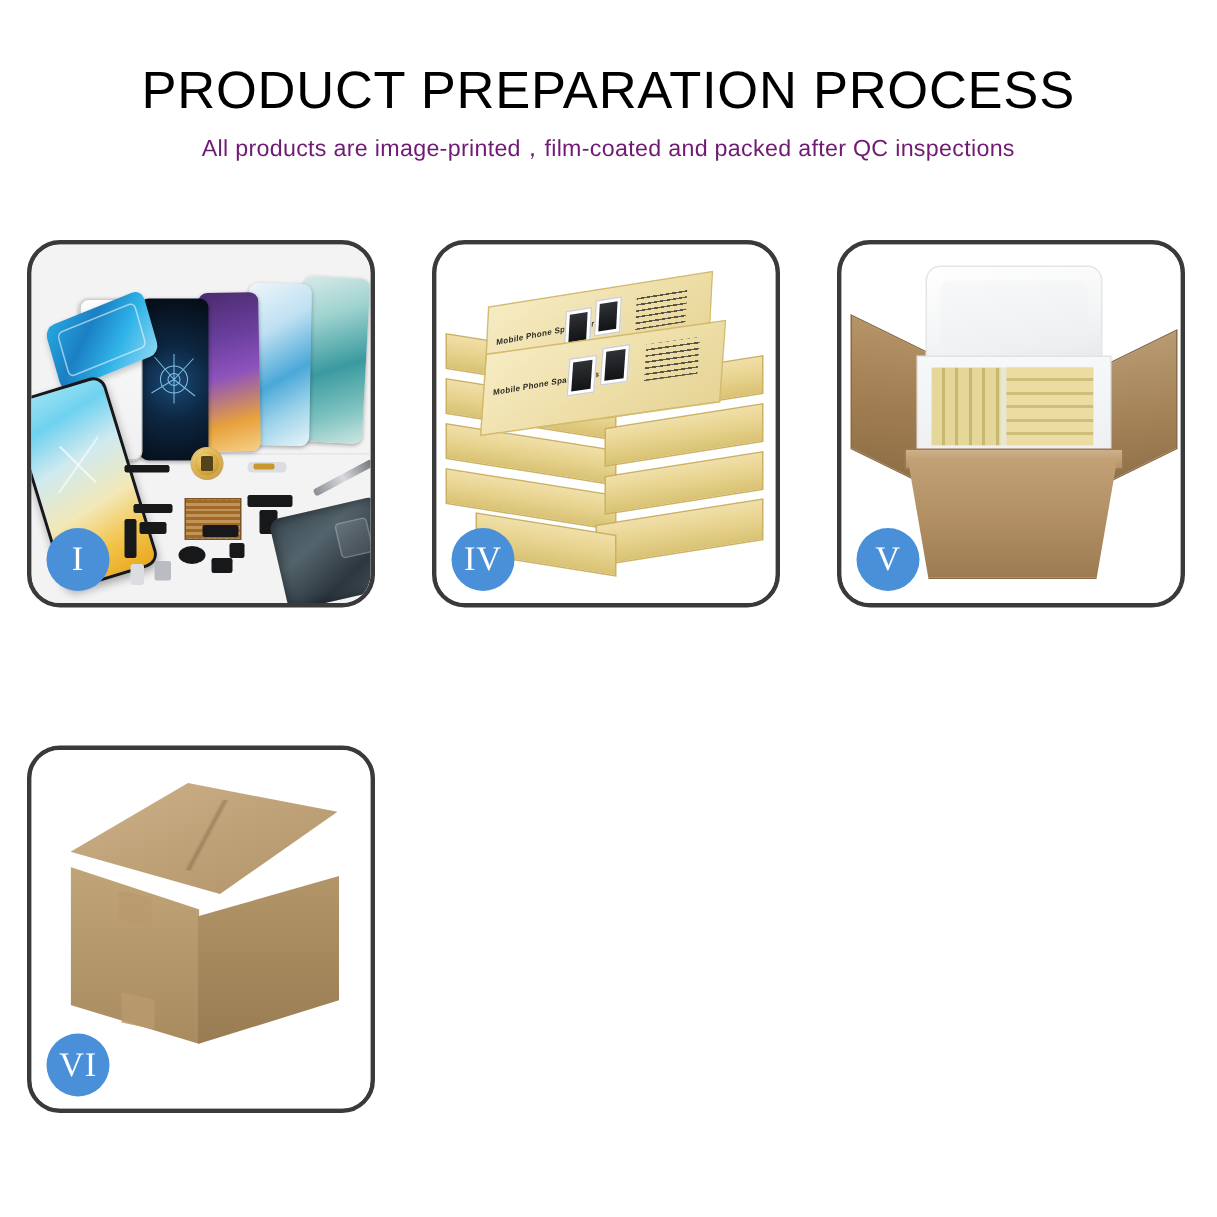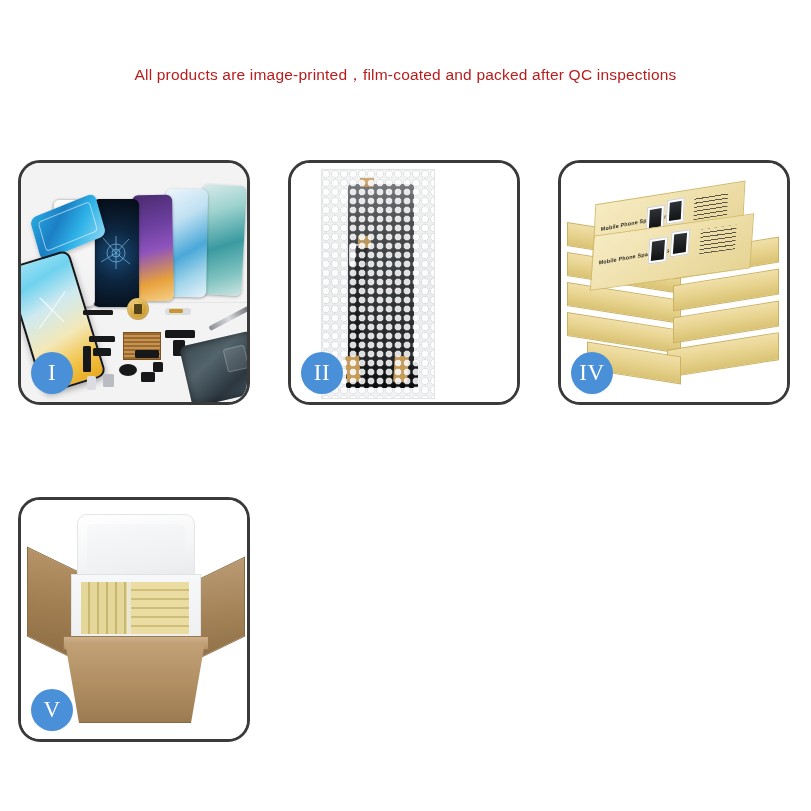--- a/index.html
+++ b/index.html
@@ -36,23 +36,23 @@
     font-weight: 400;
     letter-spacing: 0.5px;
     color: #000000;
     line-height: 42px;
     white-space: nowrap;
   }
   .subtitle {
     font-family: "Liberation Sans", sans-serif;
     font-size: 15.5px;
     font-weight: 400;
-    color: #b91c1c;
+    color: #701a75;
     line-height: 22px;
-    margin-top: 24px;
+    margin-top: 7px;
     letter-spacing: 0.2px;
     white-space: nowrap;
   }
 
   
   .grid {
     position: absolute;
     top: 160px;
     left: 18px;
     width: 775px;
@@ -415,20 +415,21 @@
     position:absolute; left:60px; top:164px; width:22px; height:20px;
     background:#b89a6d; opacity:.85; transform: skewY(12deg);
   }
 </style>
 </head>
 <body>
 
 <div id="page">
 
   <div class="header">
+    <div class="title">PRODUCT PREPARATION PROCESS</div>
     <div class="subtitle">All products are image-printed，film-coated and packed after QC inspections</div>
   </div>
 
   <div class="grid">
 
     <div class="panel">
       <div class="panel-media">
         <div class="p1-bg"></div>
         <div class="p1-shelf"></div>
 
@@ -468,37 +469,20 @@
           <div class="pt dark" style="left:58px; top:76px; width:14px; height:10px;"></div>
           <div class="pt dark" style="left:52px; top:54px; width:24px; height:8px;"></div>
           <div class="pt dark" style="left:70px; top:66px; width:10px; height:10px;"></div>
           <div class="p1-backcover"></div>
           <div class="p1-tweezer"></div>
         </div>
       </div>
       <div class="badge">I</div>
     </div>
 
-    <div class="panel">
-      <div class="panel-media">
-        <div class="p2-bg"></div>
-        <div class="p2-wrap">
-          <div class="p2-screen"></div>
-          <div class="p2-conn"></div>
-          <div class="p2-flex"></div>
-          <div class="p2-bar"></div>
-          <div class="p2-tape1"></div>
-          <div class="p2-tape2"></div>
-          <div class="p2-tape3"></div>
-          <div class="p2-tape4"></div>
-          <div class="p2-bubbles"></div>
-        </div>
-      </div>
-      <div class="badge">II</div>
-    </div>
 
 
     <div class="panel">
       <div class="panel-media">
         <div class="p4-bg"></div>
         <div class="p4-stack">
 
           <div class="p4-box" style="left:0px;  top:52px;  width:112px; height:22px; transform:skewY(9deg);"></div>
           <div class="p4-box" style="left:0px;  top:82px;  width:112px; height:22px; transform:skewY(9deg);"></div>
           <div class="p4-box" style="left:0px;  top:112px; width:112px; height:22px; transform:skewY(9deg);"></div>
@@ -539,15 +523,27 @@
         <div class="p5-inner">
           <div class="p5-yel-l"></div>
           <div class="p5-yel-r"></div>
         </div>
         <div class="p5-boxlip"></div>
         <div class="p5-boxbody"></div>
       </div>
       <div class="badge">V</div>
     </div>
 
+    <div class="panel">
+      <div class="panel-media">
+        <div class="p6-bg"></div>
+        <div class="p6-top"></div>
+        <div class="p6-seam"></div>
+        <div class="p6-left"></div>
+        <div class="p6-right"></div>
+        <div class="p6-tape1"></div>
+        <div class="p6-tape2"></div>
+      </div>
+      <div class="badge">VI</div>
+    </div>
 
   </div>
 </div>
 
 </body></html>

